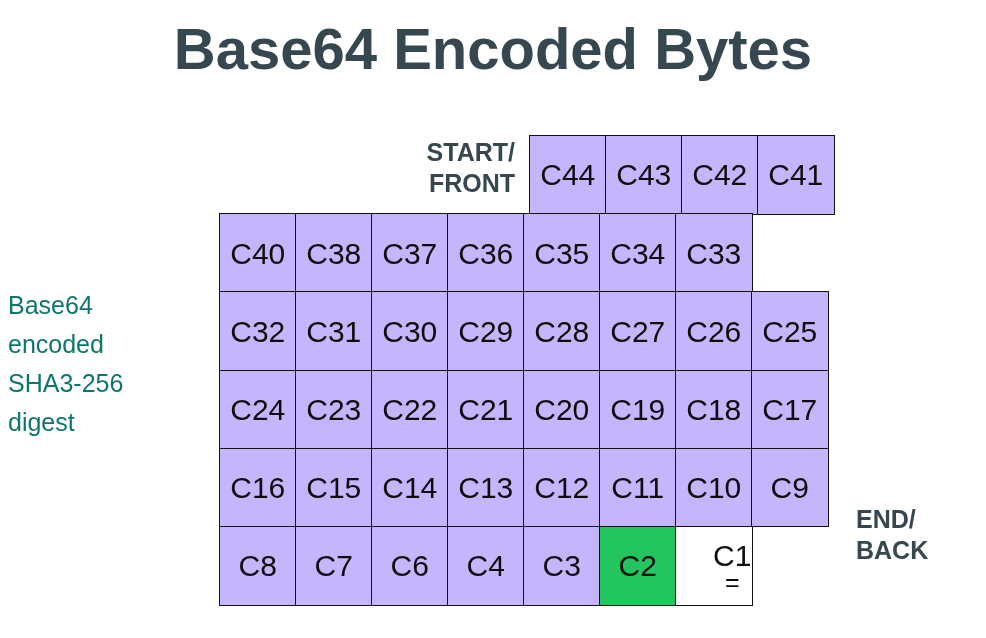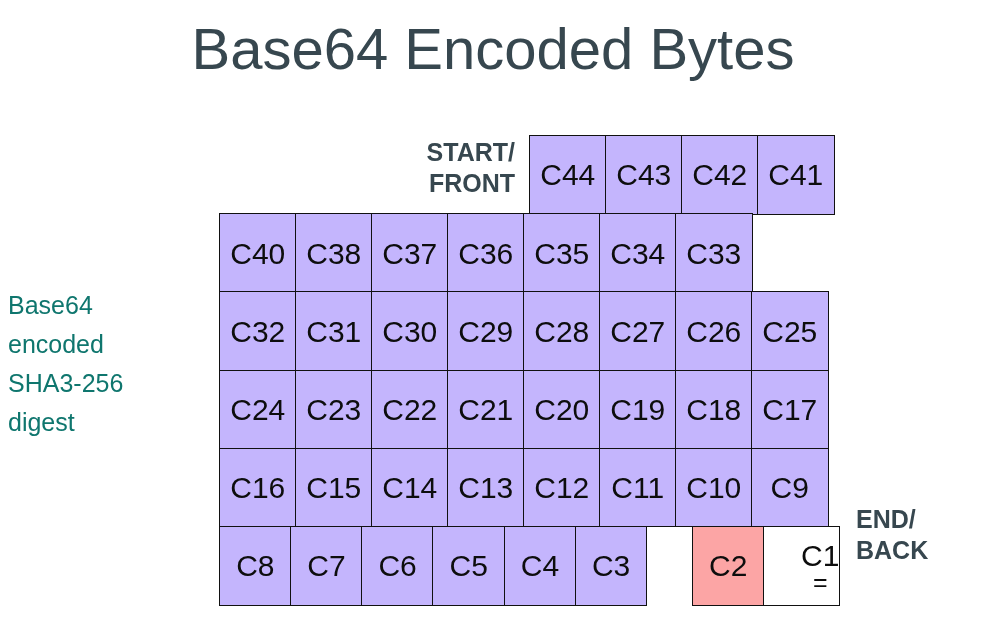--- a/index.html
+++ b/index.html
@@ -16,21 +16,21 @@
   }
 
   #page-title {
     position: absolute;
     left: 0;
     top: 14px;
     width: 986px;
     text-align: center;
     font-size: 58px;
     line-height: 70px;
-    font-weight: 400;
+    font-weight: 700;
     color: #37474f;
     letter-spacing: 0px;
     white-space: nowrap;
   }
 
   
   #grid-wrap {
     position: absolute;
     left: 219px;
     top: 135px;
@@ -51,22 +51,21 @@
     flex-direction: column;
     align-items: center;
     justify-content: center;
     font-size: 30px;
     line-height: 33px;
     color: #0d0d0d;
     background: #c4b5fd;
     position: relative;
   }
   .cell.pale {
-    background: #fca5a5;
-    margin-left: 46px;
+    background: #22c55e;
   }
   .cell.white {
     background: #ffffff;
     padding-left: 37px;
   }
   .cell .pad-char {
     font-size: 25px;
     line-height: 19px;
     margin-top: 1px;
     color: #0d0d0d;
@@ -251,23 +250,20 @@
       <div class="cell">
         <span>C8</span>
       </div>
       <div class="cell">
         <span>C7</span>
       </div>
       <div class="cell">
         <span>C6</span>
       </div>
       <div class="cell">
-        <span>C5</span>
-      </div>
-      <div class="cell">
         <span>C4</span>
       </div>
       <div class="cell">
         <span>C3</span>
       </div>
       <div class="cell pale">
         <span>C2</span>
       </div>
       <div class="cell white">
         <span>C1</span>

